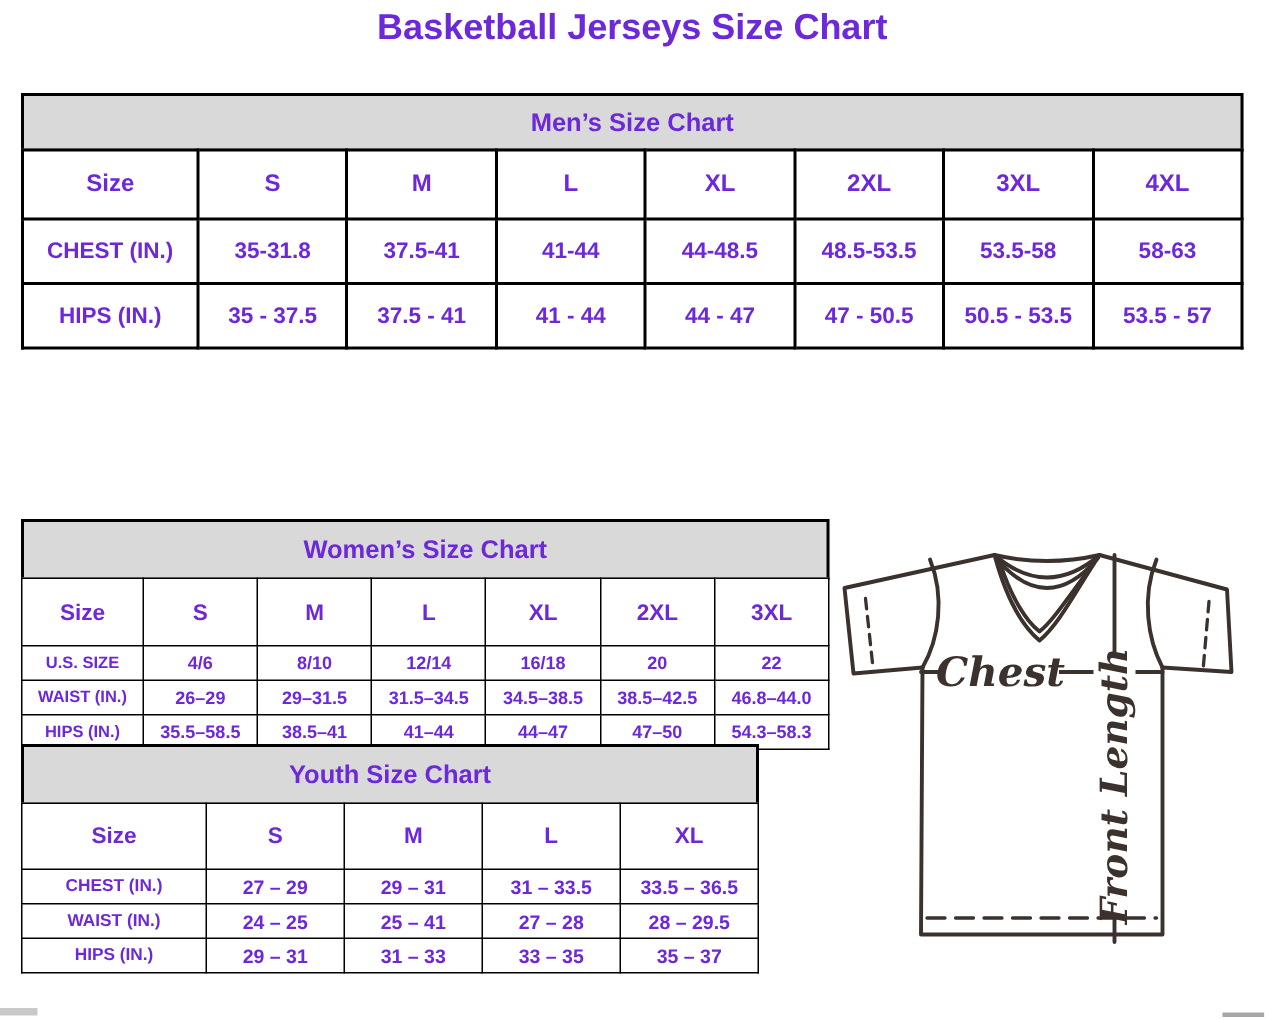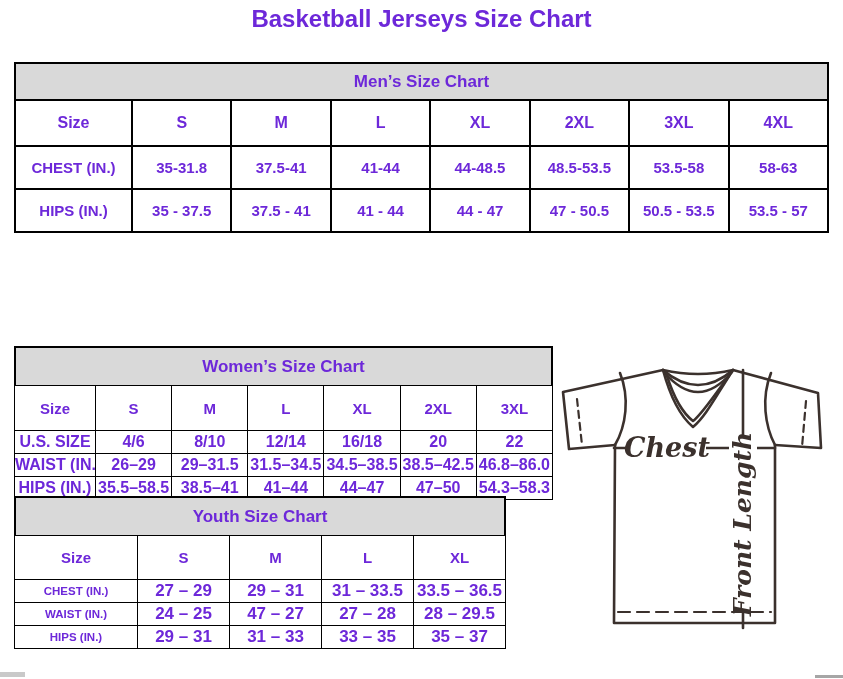--- a/index.html
+++ b/index.html
@@ -15,26 +15,26 @@
         background:#fff;}
   .chart-box th,.chart-box td{border:1.5px solid #000;text-align:center;vertical-align:middle;
         padding:0;box-sizing:border-box;font-weight:bold;overflow:hidden;white-space:nowrap;}
   
   .mens th,.mens td{border-width:2px;}
   .mens thead th{height:46px;font-size:16px;}
   .mens tbody th,.mens tbody td{height:43px;font-size:15px;}
   .mens thead th:first-child{width:117px;}
   
   .womens thead th{height:45px;font-size:15px;}
-  .womens tbody th,.womens tbody td{height:23px;font-size:16px;}
-  .womens tbody th{font-size:16px;}
+  .womens tbody th,.womens tbody td{height:23px;font-size:12px;}
+  .womens tbody th{font-size:11px;}
   .womens thead th:first-child{width:81px;}
   
   .youth thead th{height:44px;font-size:15px;}
-  .youth tbody th,.youth tbody td{height:23px;font-size:17px;}
+  .youth tbody th,.youth tbody td{height:23px;font-size:13px;}
   .youth tbody th{font-size:11.5px;}
   .youth thead th:first-child{width:123px;}
   
   .jersey{position:absolute;left:558px;top:356px;width:282px;height:305px;}
   .jersey text{font-family:"DejaVu Serif",serif;font-style:italic;font-weight:bold;}
   
   .scroll-frag-left{position:absolute;left:0;top:672px;width:25px;height:5px;background:#c9c9c9;}
   .scroll-frag-right{position:absolute;left:815px;top:675px;width:28px;height:3px;background:#a6a6a6;}
 </style>
 </head>
@@ -108,21 +108,21 @@
             <td>20</td>
             <td>22</td>
           </tr>
           <tr>
             <th>WAIST (IN.)</th>
             <td>26–29</td>
             <td>29–31.5</td>
             <td>31.5–34.5</td>
             <td>34.5–38.5</td>
             <td>38.5–42.5</td>
-            <td>46.8–86.0</td>
+            <td>46.8–44.0</td>
           </tr>
           <tr>
             <th>HIPS (IN.)</th>
             <td>35.5–58.5</td>
             <td>38.5–41</td>
             <td>41–44</td>
             <td>44–47</td>
             <td>47–50</td>
             <td>54.3–58.3</td>
           </tr>
@@ -146,21 +146,21 @@
           <tr>
             <th>CHEST (IN.)</th>
             <td>27 – 29</td>
             <td>29 – 31</td>
             <td>31 – 33.5</td>
             <td>33.5 – 36.5</td>
           </tr>
           <tr>
             <th>WAIST (IN.)</th>
             <td>24 – 25</td>
-            <td>47 – 27</td>
+            <td>25 – 41</td>
             <td>27 – 28</td>
             <td>28 – 29.5</td>
           </tr>
           <tr>
             <th>HIPS (IN.)</th>
             <td>29 – 31</td>
             <td>31 – 33</td>
             <td>33 – 35</td>
             <td>35 – 37</td>
           </tr>

